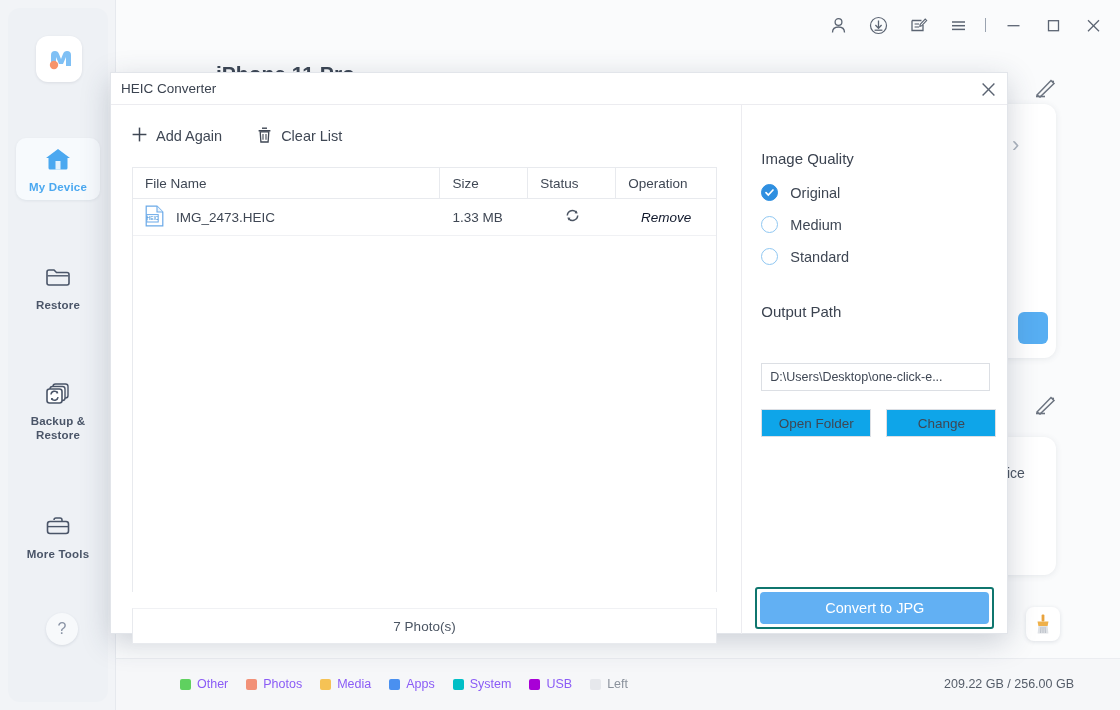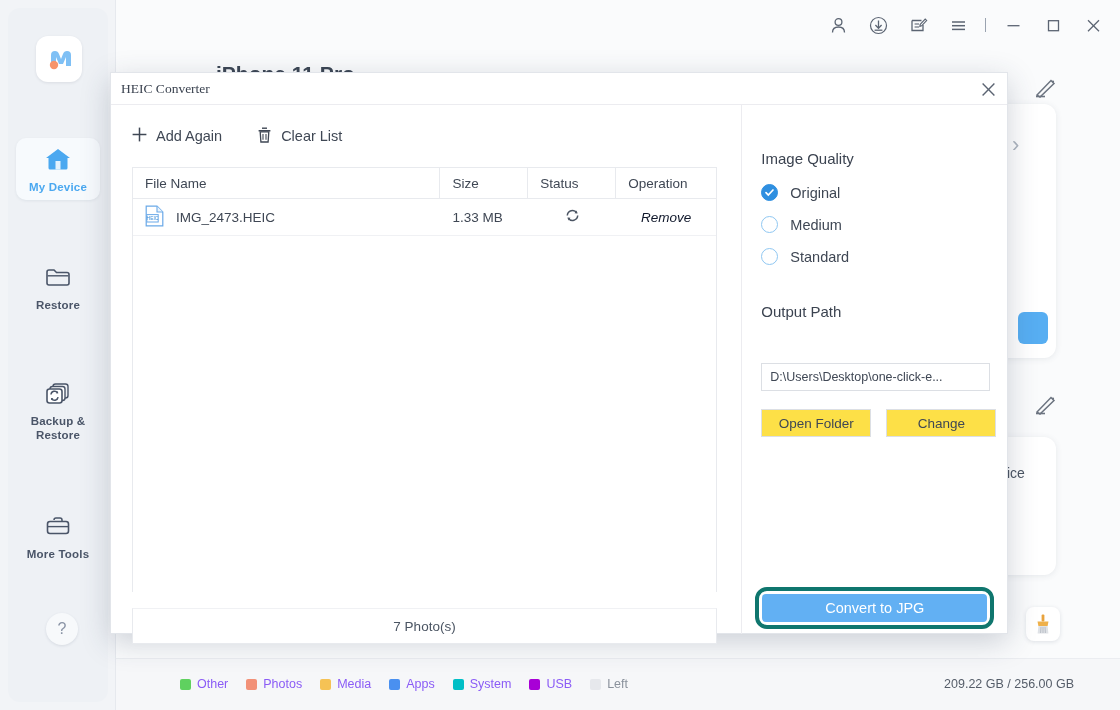--- a/index.html
+++ b/index.html
@@ -171,21 +171,21 @@
     box-shadow: 0 8px 28px rgba(40,55,80,.22);
     border: 1px solid #e2e5ea;
   }
   #modal-header {
     position: relative;
     height: 32px;
     border-bottom: 1px solid #ececf0;
   }
   #modal-title {
     position: absolute; left: 10px; top: 8px;
-    font-size: 13.5px; color: #3b4350; font-family: Liberation Serif, serif;
+    font-size: 13.5px; color: #3b4350;
   }
   #modal-close {
     position: absolute; right: 6px; top: 4px;
     width: 26px; height: 24px;
     display: flex; align-items: center; justify-content: center;
     color: #5b6472; cursor: pointer;
   }
   #modal-body {
     position: relative;
     height: 529px;
@@ -291,33 +291,33 @@
     display: flex; align-items: center;
     padding: 0 8px;
     font-size: 12.5px; color: #3f4754;
     white-space: nowrap; overflow: hidden;
     cursor: text;
   }
   .sec-btn {
     position: absolute;
     height: 28px;
     border: 1px solid #dcdfe4;
-    background: #fde047;
+    background: #0ea5e9;
     display: flex; align-items: center; justify-content: center;
     font-size: 13.5px; color: #3f4754;
     cursor: pointer;
   }
   #btn-open-folder { left: 19px; top: 304px; width: 110px; }
   #btn-change { left: 144px; top: 304px; width: 110px; }
 
   #convert-wrap {
     position: absolute; left: 13px; top: 482px;
     width: 239px; height: 42px;
-    border: 4px solid #0f766e;
-    border-radius: 12px;
+    border: 2px solid #0f766e;
+    border-radius: 3px;
     padding: 3px;
   }
   #convert-btn {
     width: 100%; height: 100%;
     background: #62b0f3;
     border: none; border-radius: 4px;
     color: #ffffff;
     font-size: 14.5px;
     font-family: "Liberation Sans", sans-serif;
     cursor: pointer;

